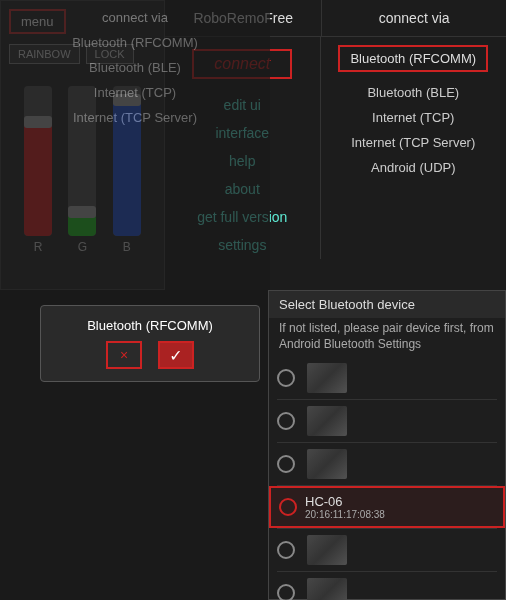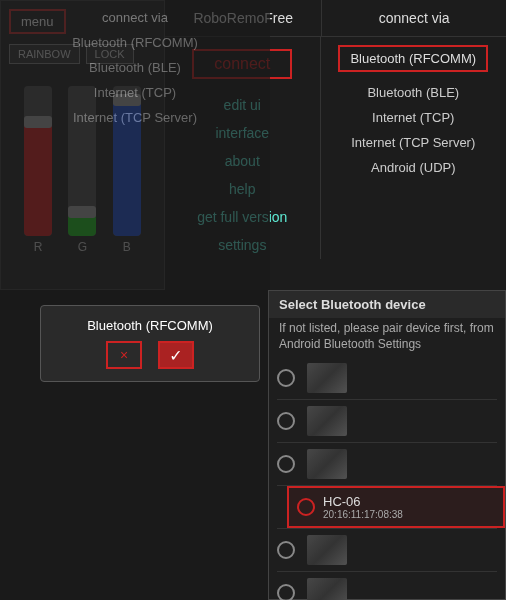--- a/index.html
+++ b/index.html
@@ -127,20 +127,21 @@
 
     .connect-btn-highlighted {
       border: 2px solid #cc2222;
       color: #cc2222;
       background: transparent;
       padding: 4px 20px;
       font-size: 16px;
       cursor: pointer;
       margin: 12px auto;
       display: block;
+      font-style: italic;
     }
 
     .bluetooth-rfcomm-highlighted {
       border: 2px solid #cc2222;
       color: #ddd;
       background: transparent;
       padding: 4px 10px;
       font-size: 13px;
       cursor: pointer;
       margin: 8px auto;
@@ -271,21 +272,21 @@
       height: 310px;
       background: #1e1e1e;
       border: 1px solid #444;
     }
 
     .device-panel-header {
       background: #2a2a2a;
       padding: 6px 10px;
       color: #ddd;
       font-size: 13px;
-      font-weight: bold;
+      font-weight: normal;
     }
 
     .device-panel-subtitle {
       color: #aaa;
       font-size: 12px;
       padding: 3px 10px 5px;
       line-height: 1.3;
     }
 
     .device-list {
@@ -296,21 +297,20 @@
       display: flex;
       align-items: center;
       padding: 6px 8px;
       cursor: pointer;
       min-height: 36px;
     }
 
     .device-item.selected {
       border: 2px solid #cc2222;
       background: rgba(180,30,30,0.1);
-      margin-left: 18px;
     }
 
     .device-radio {
       width: 18px;
       height: 18px;
       border: 2px solid #888;
       border-radius: 50%;
       margin-right: 8px;
       flex-shrink: 0;
       background: transparent;
@@ -396,22 +396,22 @@
   <div class="top-right-header">
     <div class="header-left">RoboRemoFree</div>
     <div class="header-right">connect via</div>
   </div>
 
   <div class="menu-items">
     <div class="menu-left-col">
       <button class="connect-btn-highlighted">connect</button>
       <a class="menu-item">edit ui</a>
       <a class="menu-item">interface</a>
+      <a class="menu-item">help</a>
       <a class="menu-item">about</a>
-      <a class="menu-item">help</a>
       <a class="menu-item">get full version</a>
       <a class="menu-item">settings</a>
     </div>
 
     <div class="menu-right-col">
       <button class="bluetooth-rfcomm-highlighted">Bluetooth (RFCOMM)</button>
       <a class="connect-option">Bluetooth (BLE)</a>
       <a class="connect-option">Internet (TCP)</a>
       <a class="connect-option">Internet (TCP Server)</a>
       <a class="connect-option">Android (UDP)</a>

